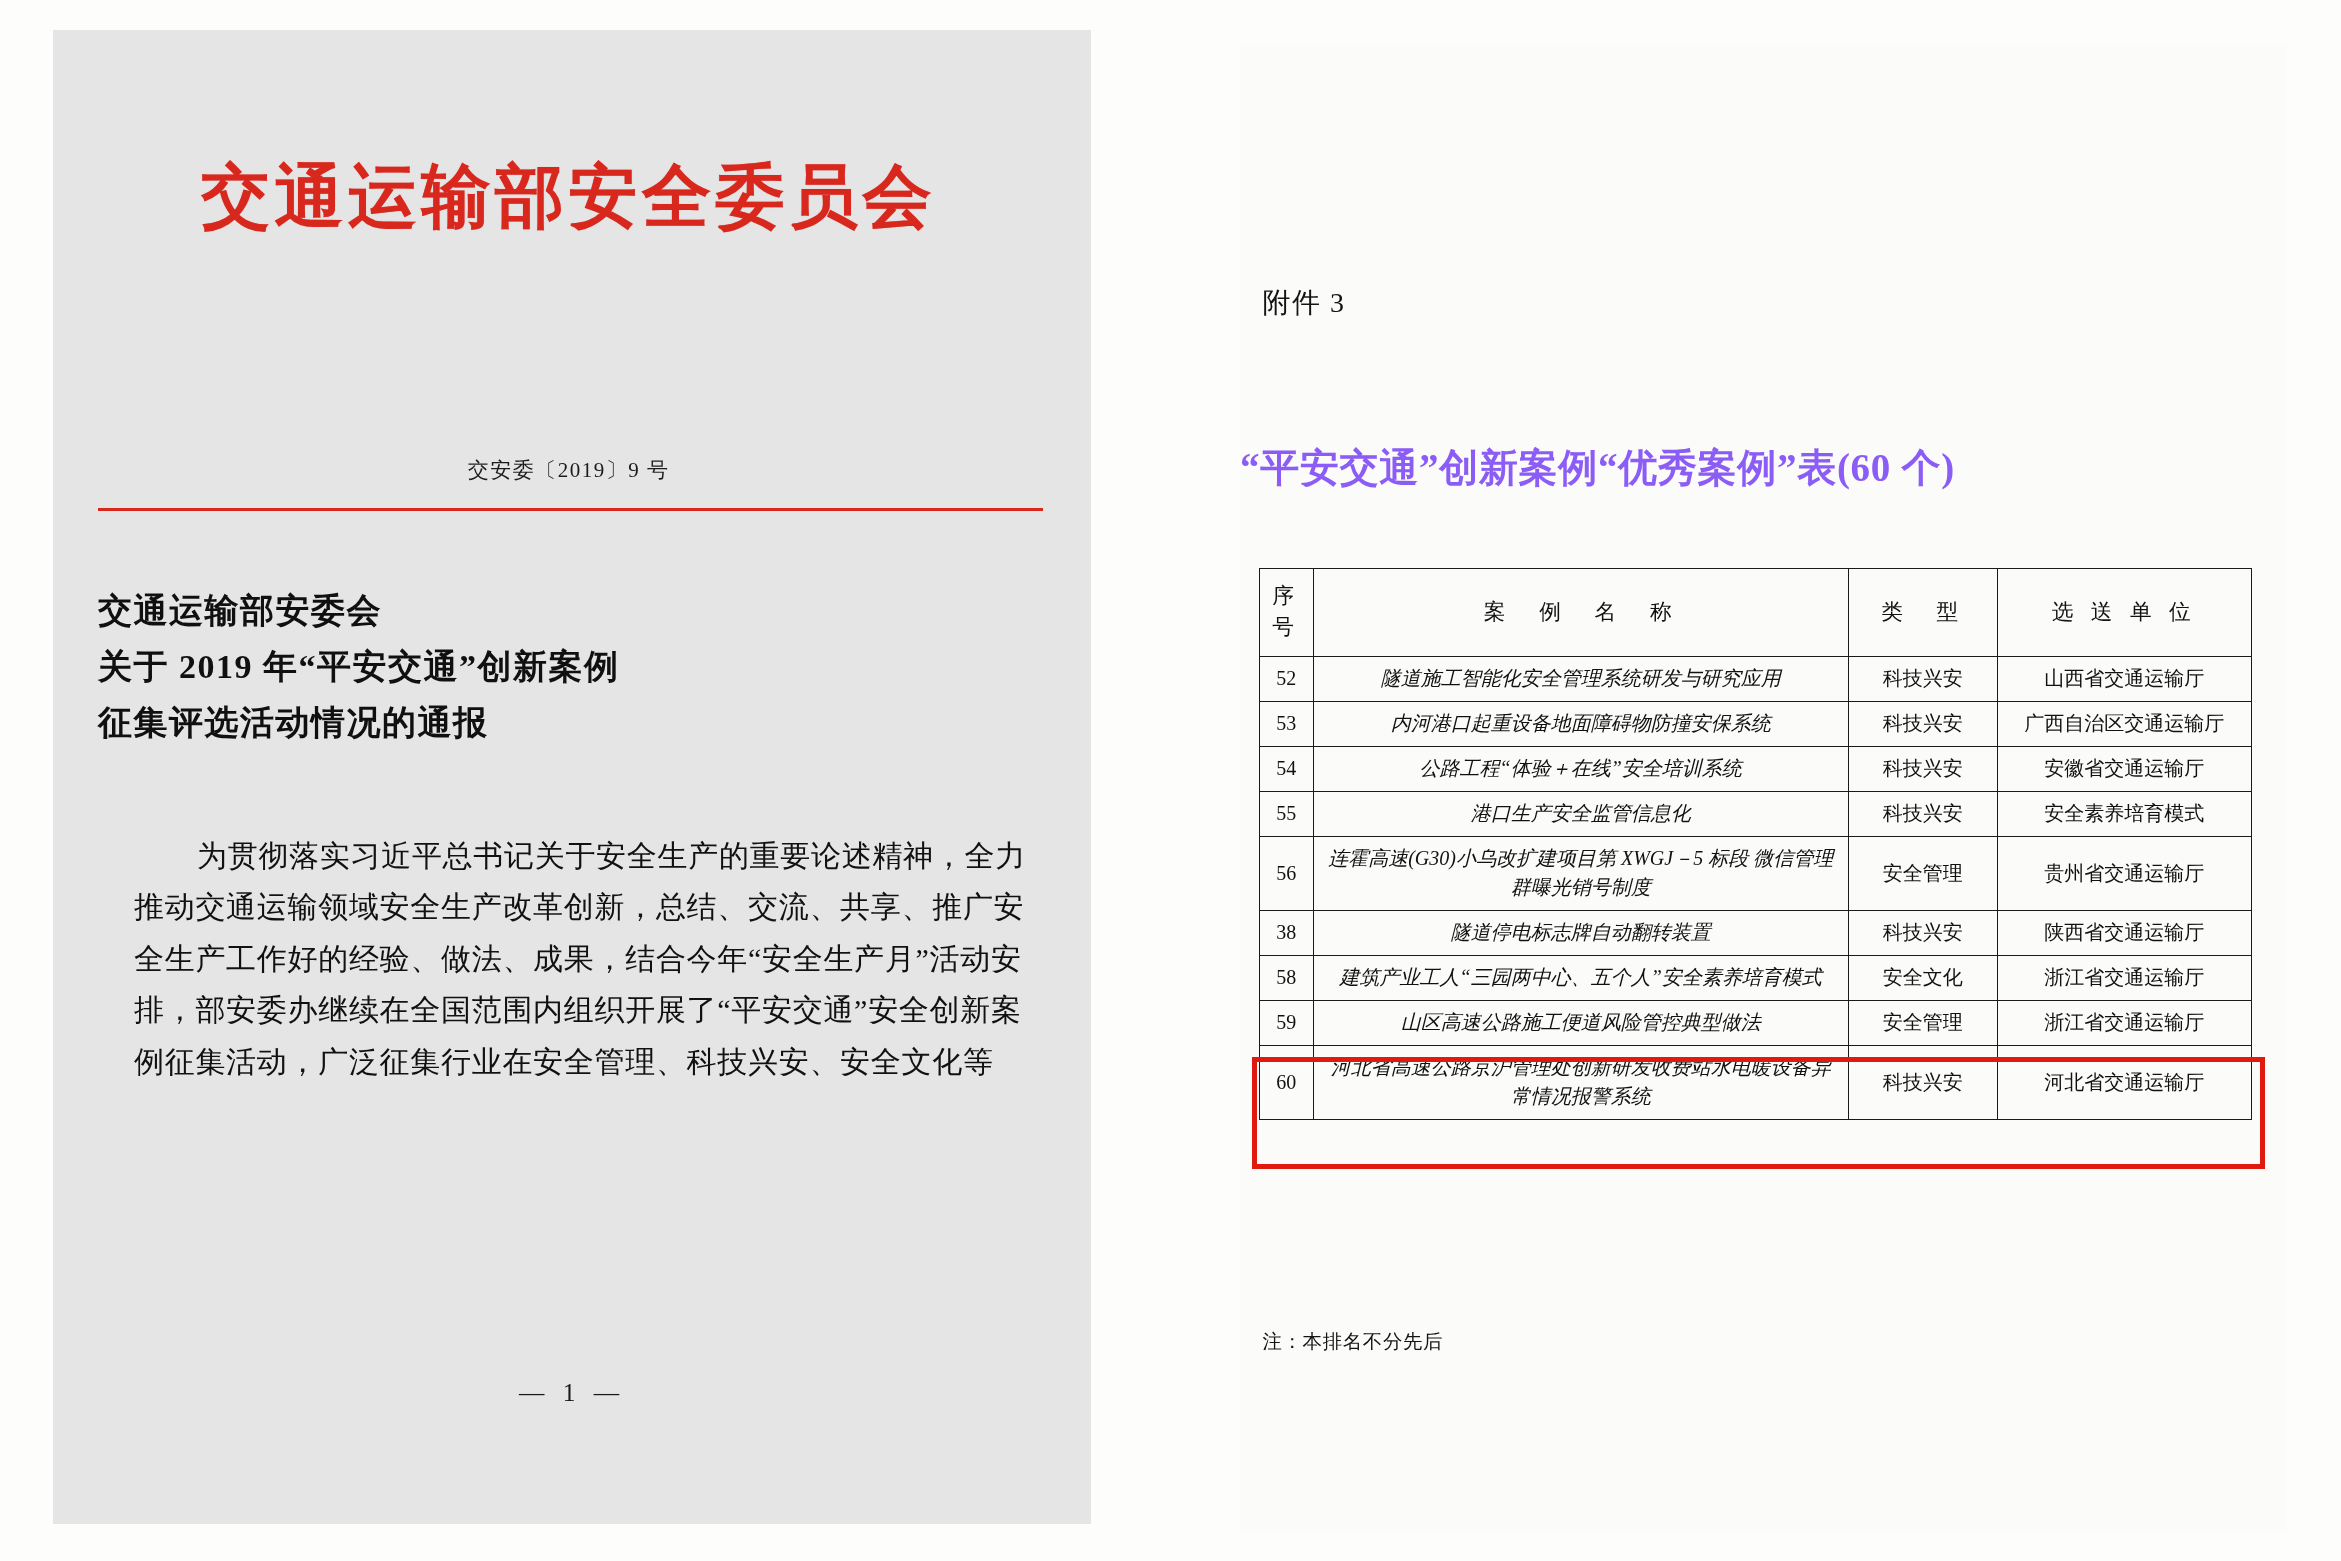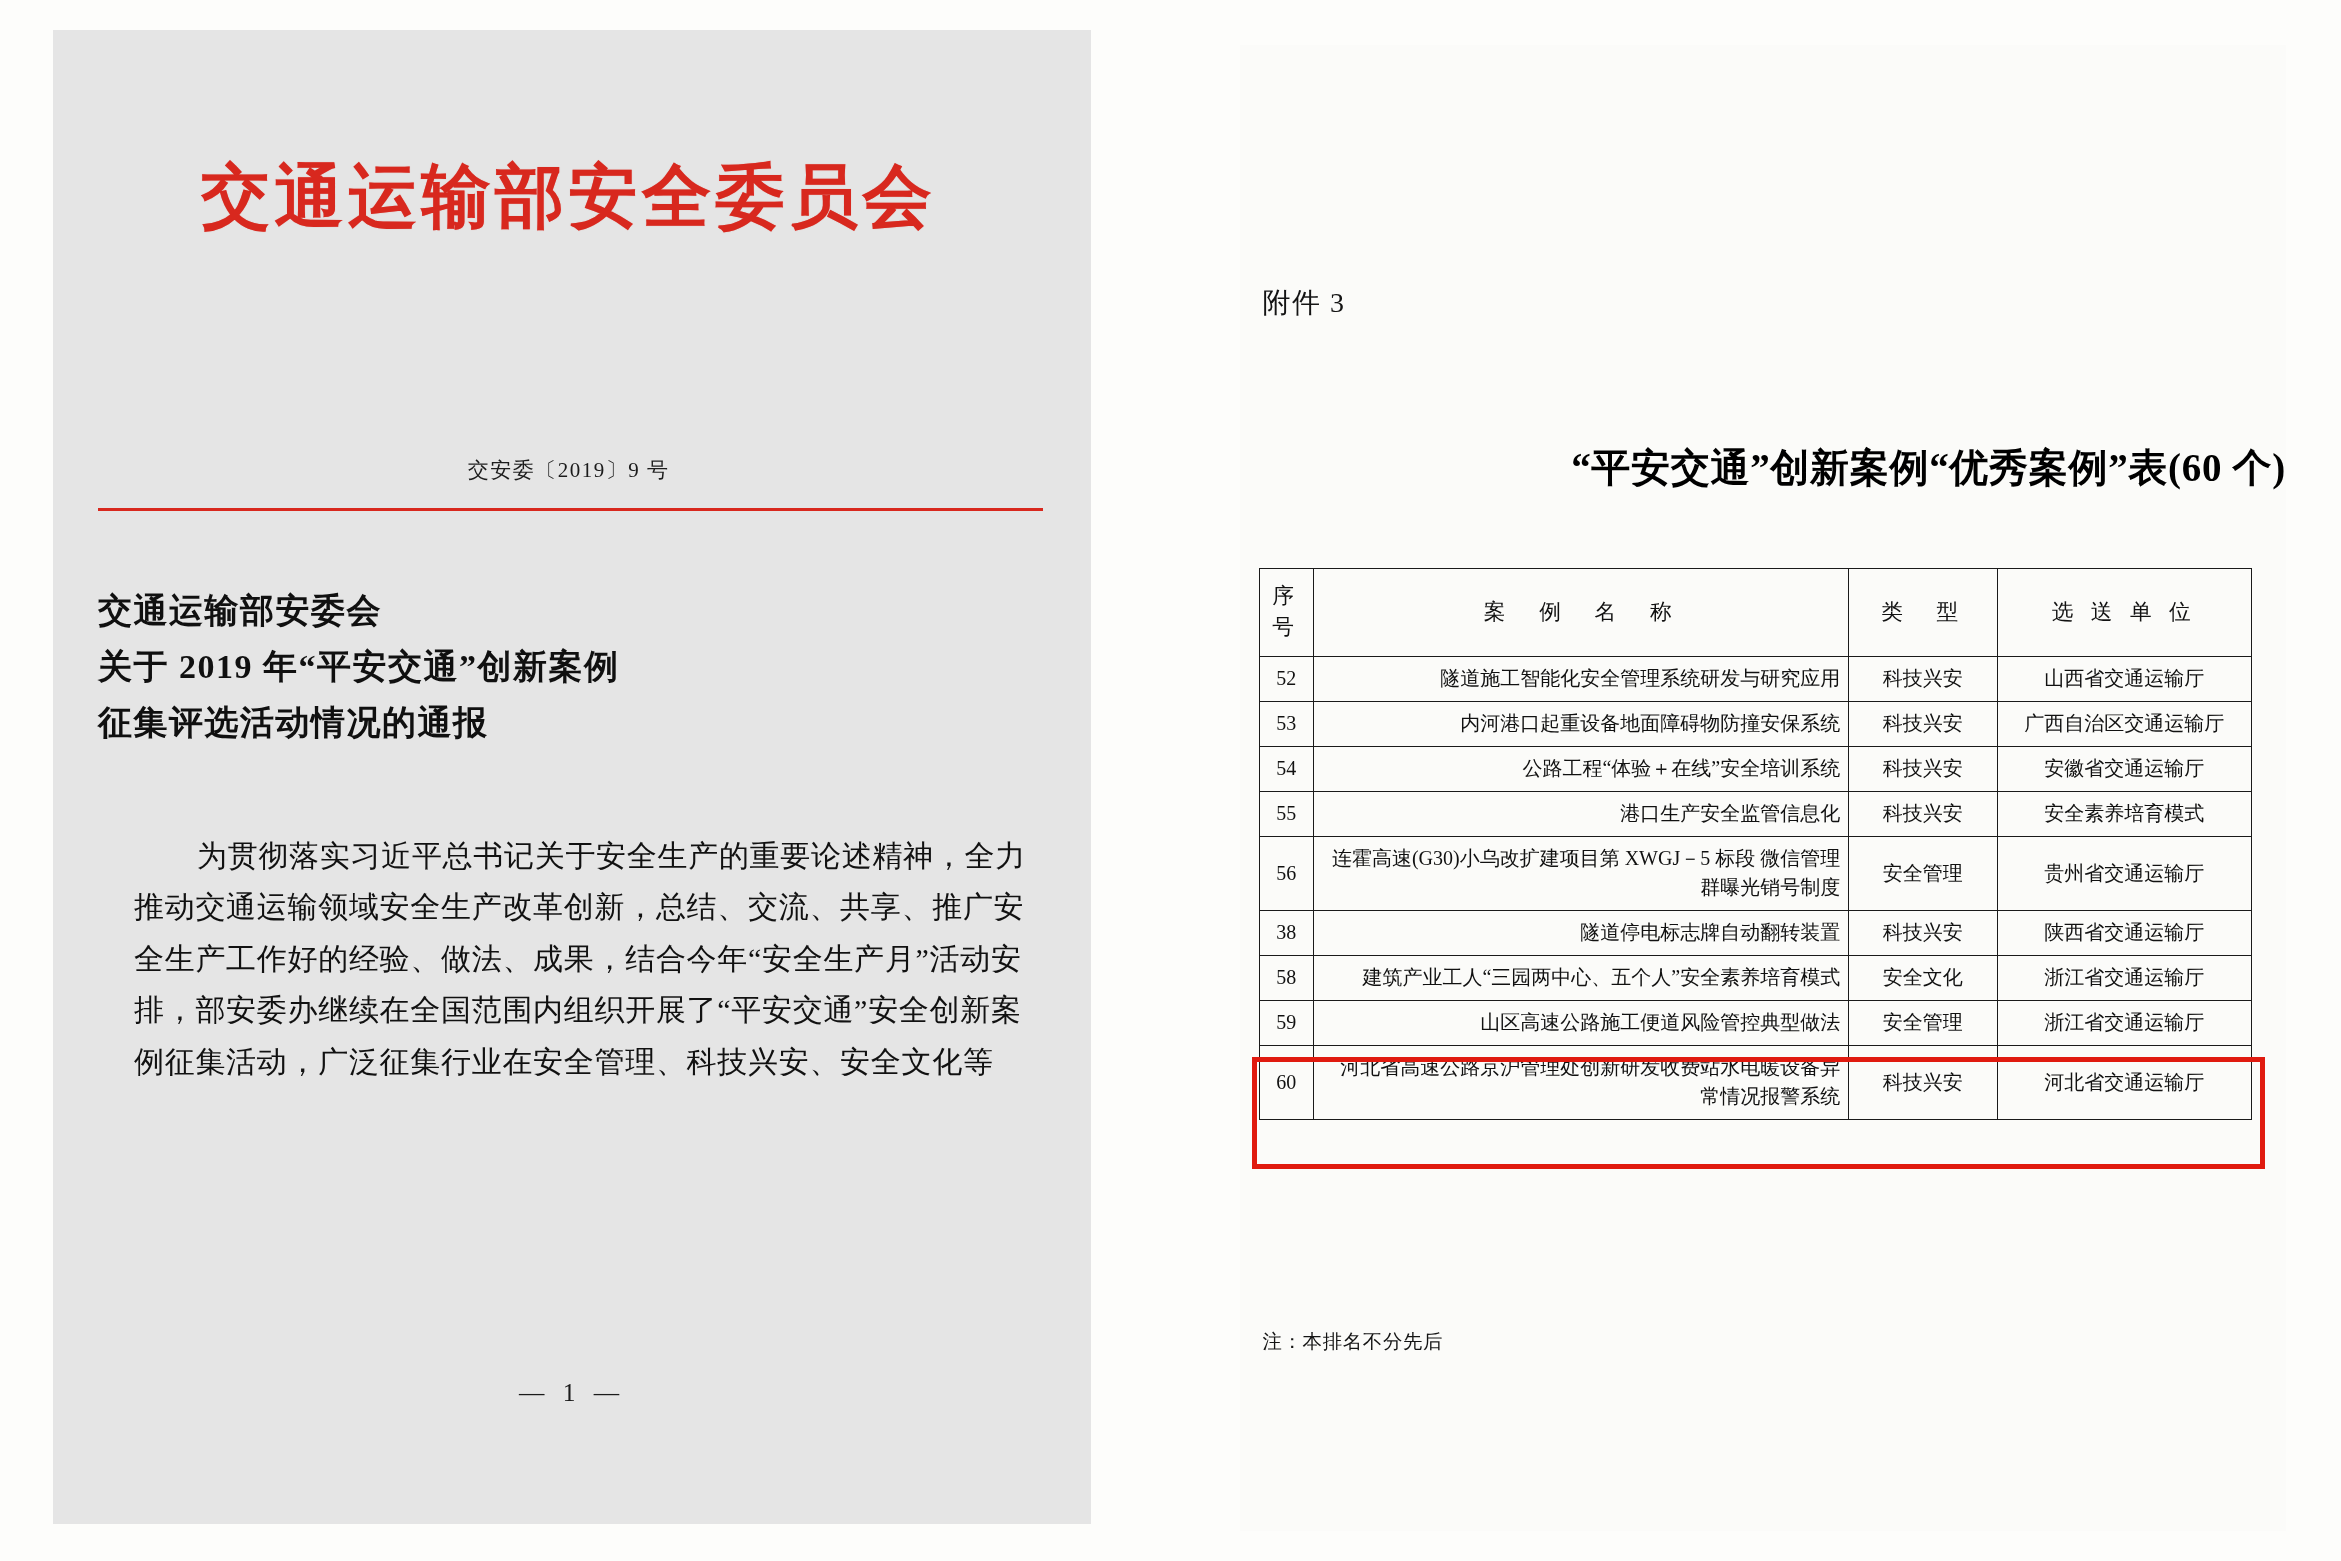--- a/index.html
+++ b/index.html
@@ -128,24 +128,24 @@
     top: 239px;
     font-size: 28px;
     color: #141414;
     letter-spacing: 1.5px;
   }
   .table-title {
     position: absolute;
     left: 0;
     top: 396px;
     width: 1046px;
-    text-align: right;
+    text-align: left;
     font-size: 39px;
     font-weight: bold;
-    color: #000000;
+    color: #8b5cf6;
     letter-spacing: 0.7px;
     white-space: nowrap;
   }
   table.cases {
     position: absolute;
     left: 18.7px;
     top: 523px;
     width: 993px;
     border-collapse: collapse;
     table-layout: fixed;
@@ -160,21 +160,21 @@
     vertical-align: middle;
   }
   table.cases th {
     font-weight: normal;
     text-align: center;
     letter-spacing: 6px;
     font-size: 21.7px;
     padding: 12px 4.5px;
   }
   td.num { width: 54px; text-align: center; font-size: 21.7px; }
-  td.name { text-align: right; padding-left: 12px; }
+  td.name { text-align: center; padding-left: 12px; font-style: italic; }
   td.type { width: 149px; text-align: center; }
   td.unit { width: 254px; text-align: center; }
   th.c-num { width: 54px; letter-spacing: 0; }
   th.c-name { }
   th.c-type { width: 149px; }
   th.c-unit { width: 254px; }
   .note {
     position: absolute;
     left: 22.4px;
     top: 1283px;

